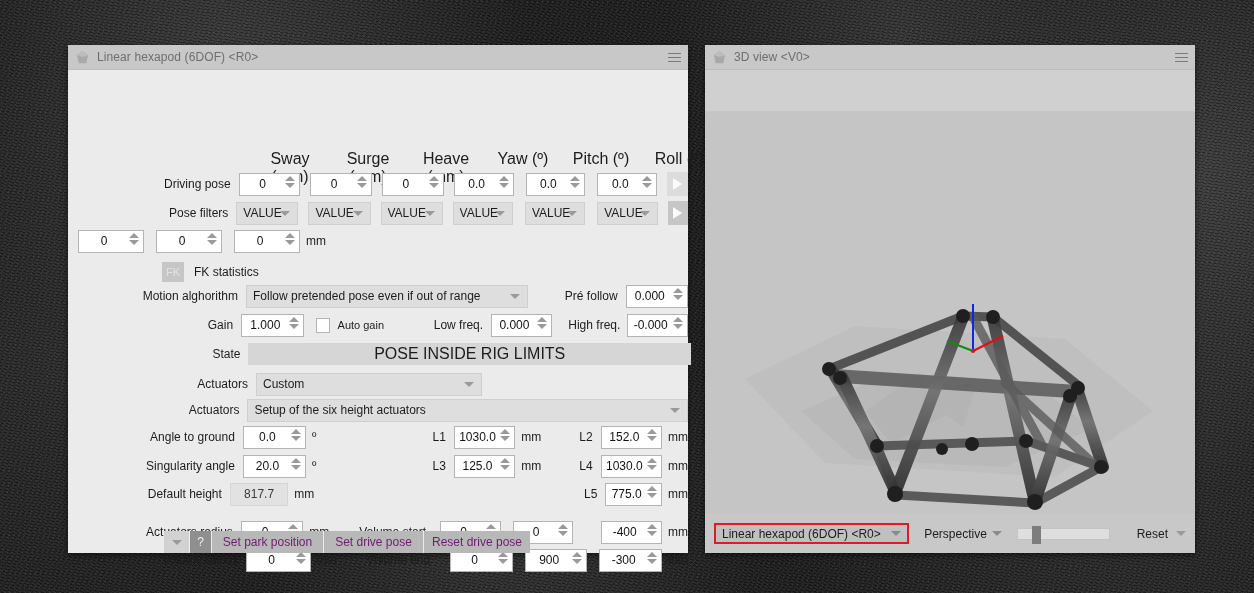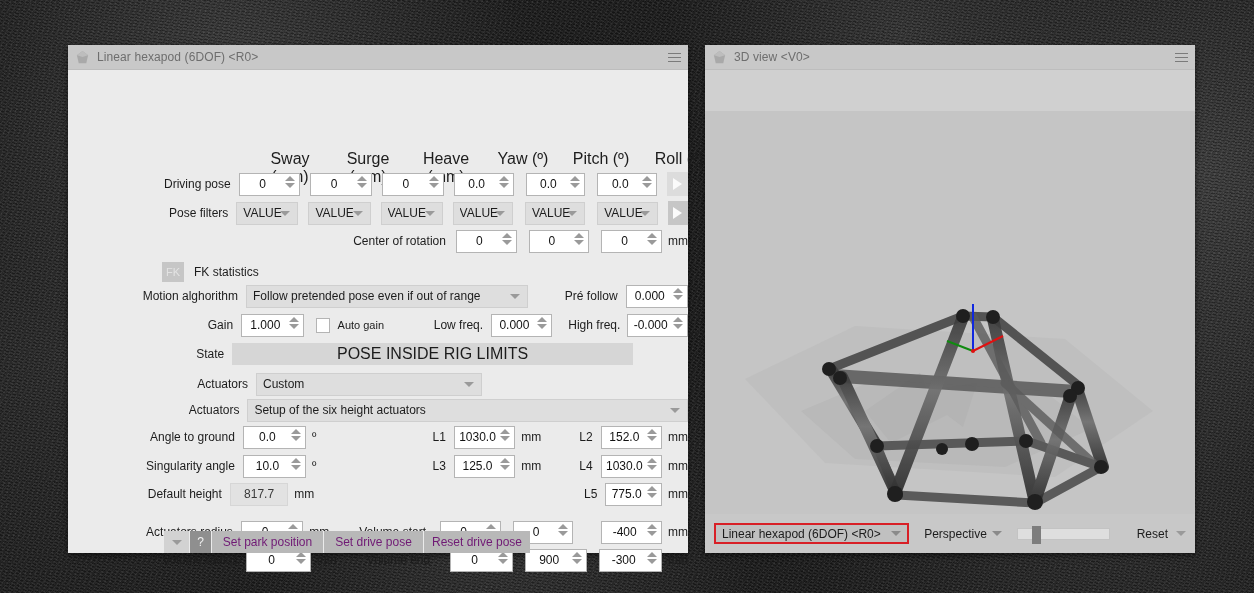--- a/index.html
+++ b/index.html
@@ -224,21 +224,20 @@
       <div class="combo" style="margin-left:12px;width:66px">
         <span class="v">VALUE</span>
           <i class="car"></i>
         </div>
       <div class="playbtn dim" style="margin-left:10px">
         <span class="playtri"></span>
         </div>
     </div>
 
     <div class="row" style="left:0;top:159px;width:620px">
-      <div class="lbl" style="width:412px">Center of rotation</div>
       <div class="spin" style="margin-left:10px;width:66px">
         <span class="v">0</span>
         <span class="arrows">
             <i class="tri-up"></i>
             <i class="tri-dn"></i>
           </span>
         </div>
       <div class="spin" style="margin-left:12px;width:66px">
         <span class="v">0</span>
         <span class="arrows">
@@ -299,21 +298,21 @@
       <div class="lbl" style="width:66px;margin-left:8px">High freq.</div>
       <div class="spin" style="margin-left:7px;width:66px">
         <span class="v">-0.000</span>
         <span class="arrows">
             <i class="tri-up"></i>
             <i class="tri-dn"></i>
           </span>
         </div>
     </div>
 
-    <div class="row" style="left:0;top:272px;width:565px">
+    <div class="row" style="left:0;top:272px;width:623px">
       <div class="lbl" style="width:180px">State</div>
       <div class="statebar" style="margin-left:8px;width:462px">POSE INSIDE RIG LIMITS</div>
     </div>
 
     <div class="row" style="left:0;top:302px;width:620px">
       <div class="lbl" style="width:180px">Actuators</div>
       <div class="combo" style="margin-left:8px;width:226px">
         <span class="v">Custom</span>
           <i class="car"></i>
         </div>
@@ -353,21 +352,21 @@
             <i class="tri-up"></i>
             <i class="tri-dn"></i>
           </span>
         </div>
       <div class="unit">mm</div>
     </div>
 
     <div class="row" style="left:0;top:384px;width:620px">
       <div class="lbl" style="width:180px">Singularity angle</div>
       <div class="spin" style="margin-left:8px;width:68px">
-        <span class="v">10.0</span>
+        <span class="v">20.0</span>
         <span class="arrows">
             <i class="tri-up"></i>
             <i class="tri-dn"></i>
           </span>
         </div>
       <div class="unit">º</div>
       <div class="lbl" style="width:62px;margin-left:72px">L3</div>
       <div class="spin" style="margin-left:8px;width:66px">
         <span class="v">125.0</span>
         <span class="arrows">

